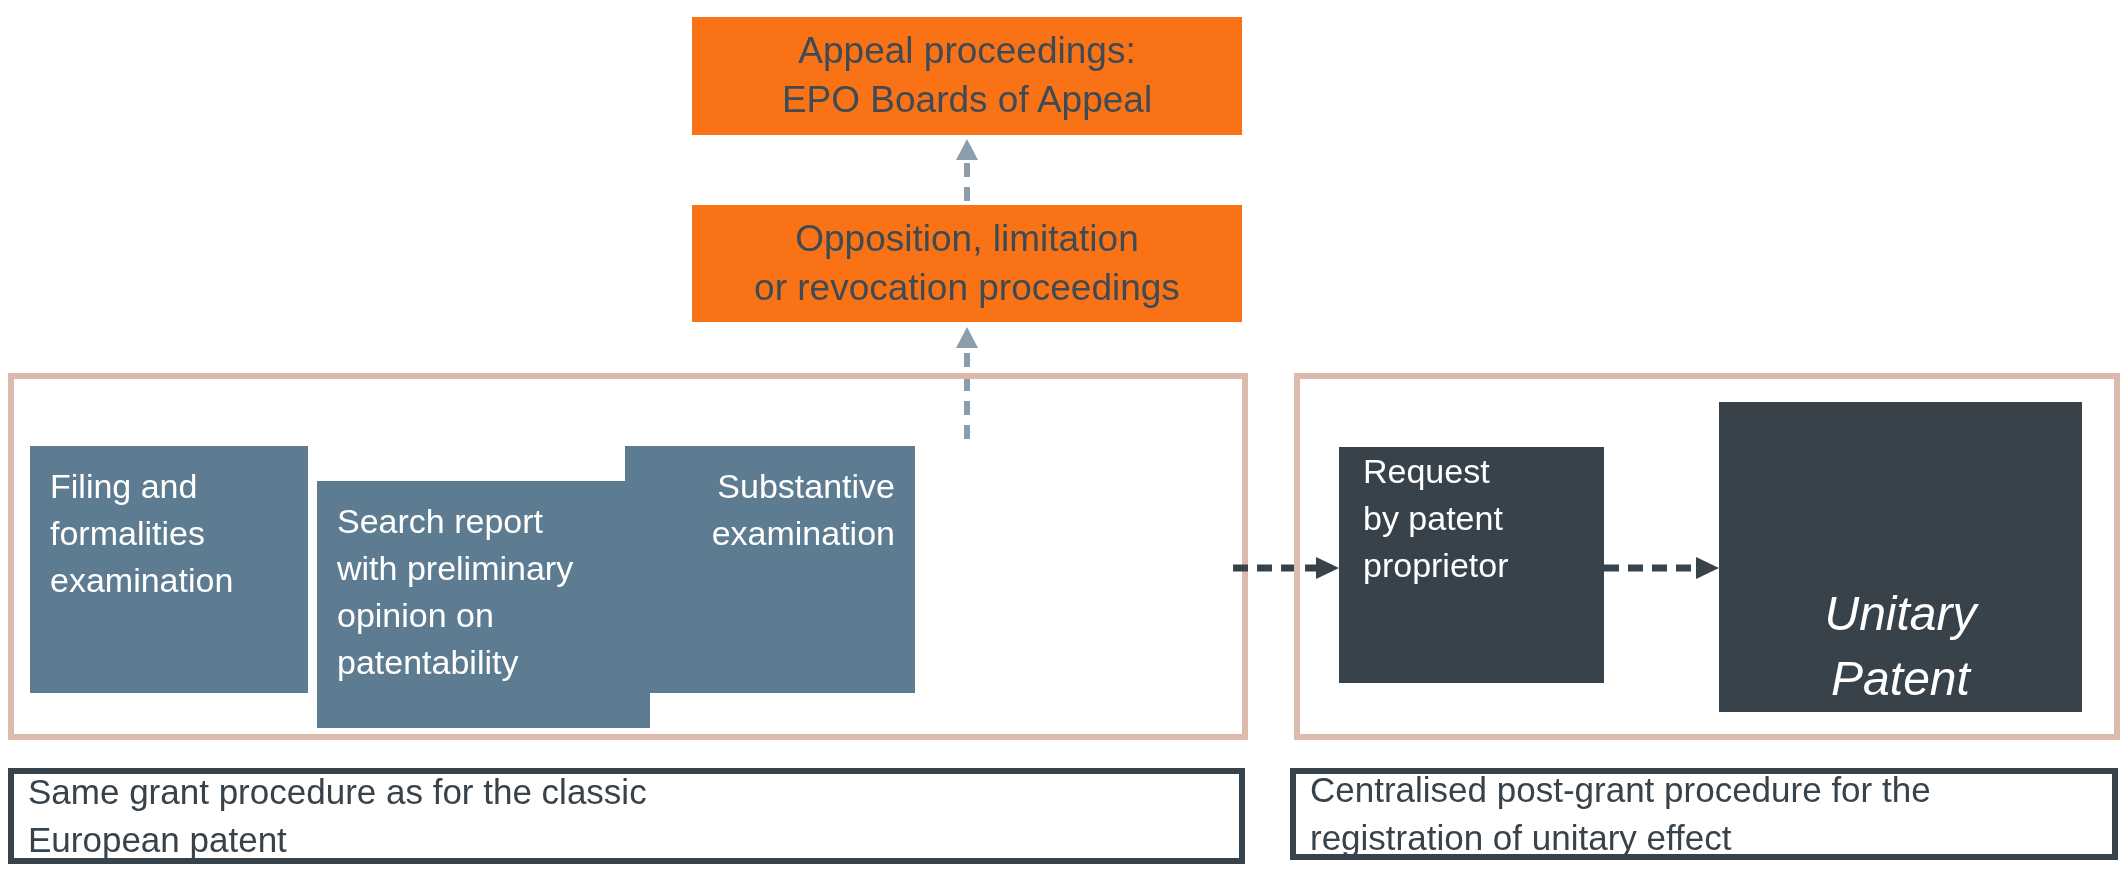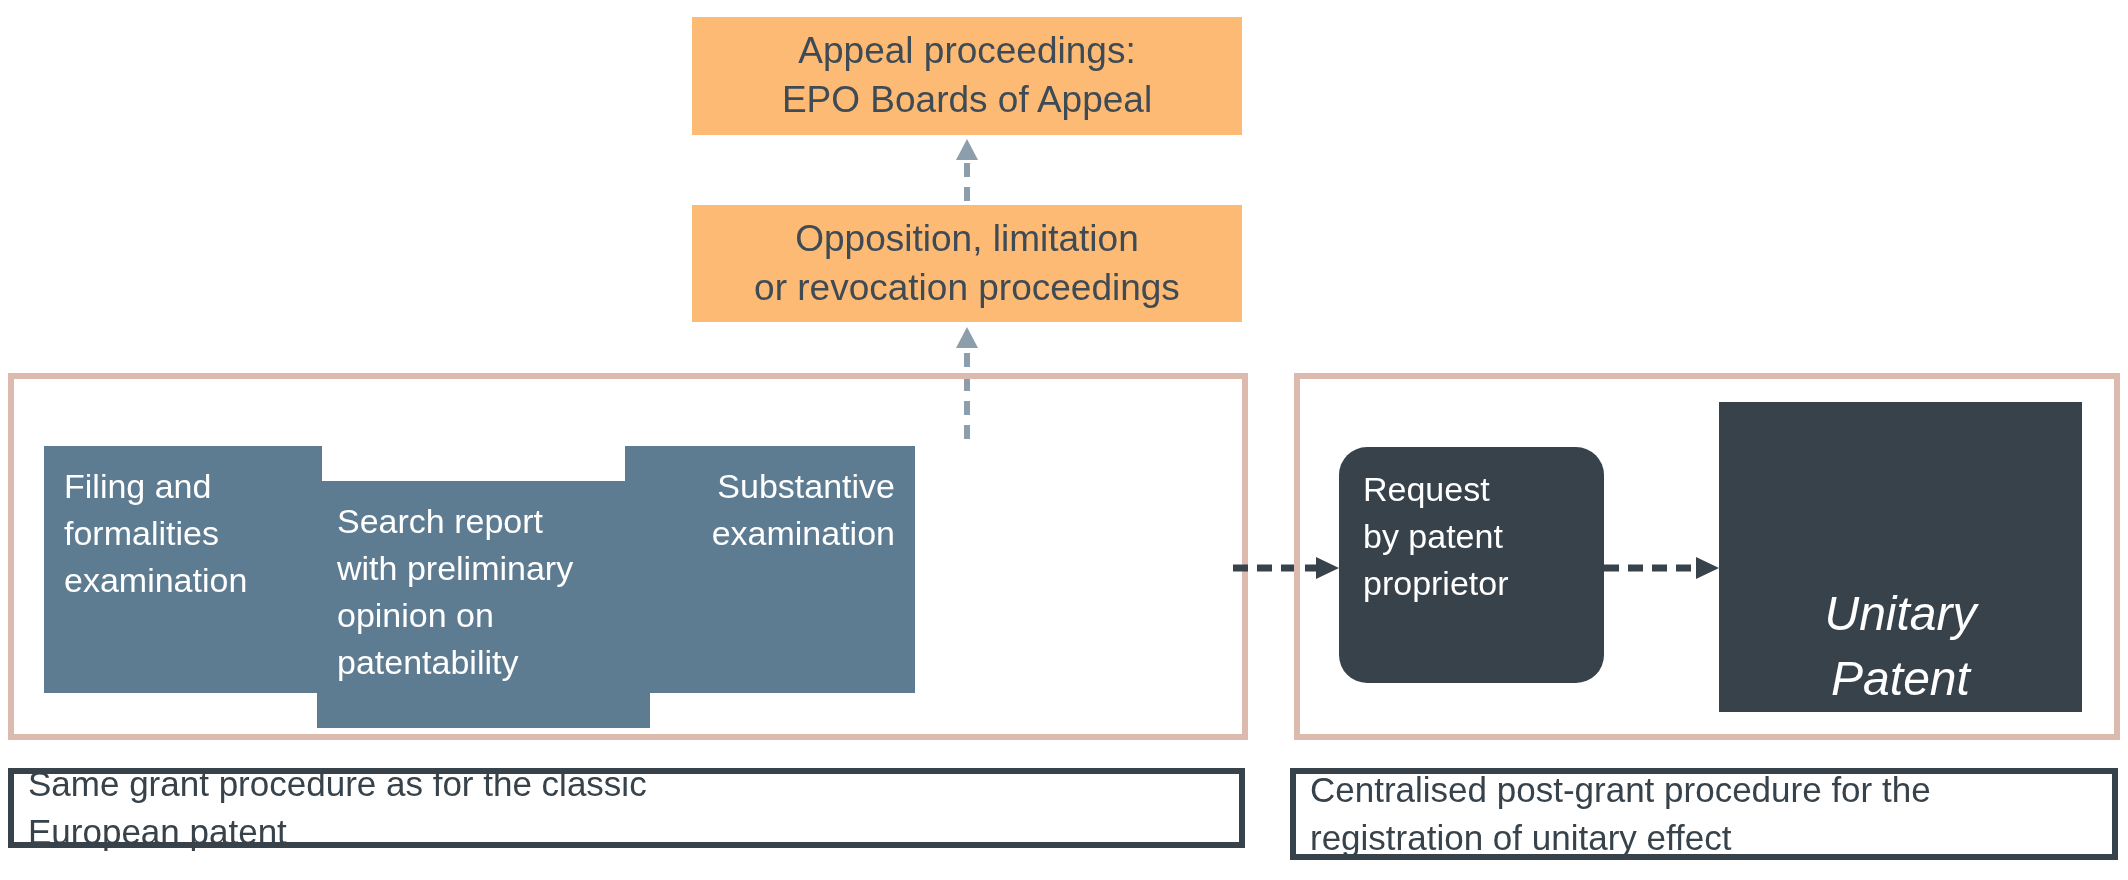--- a/index.html
+++ b/index.html
@@ -9,21 +9,21 @@
     height: 880px;
     background: #ffffff;
     font-family: "Liberation Sans", "DejaVu Sans", sans-serif;
     overflow: hidden;
   }
   .abs { position: absolute; box-sizing: border-box; }
   .label { white-space: pre-line; }
 
   
   .gray-box {
-    background: #fdba74;
+    background: #f97316;
     color: #3e4a54;
     font-size: 37px;
     line-height: 1.32;
     display: flex;
     align-items: center;
     justify-content: center;
     text-align: center;
   }
 
   
@@ -40,22 +40,21 @@
     line-height: 1.38;
     padding: 17px 20px;
   }
   .dark-box {
     background: #37424b;
     color: #ffffff;
   }
   .dark-box.small {
     font-size: 34px;
     line-height: 1.38;
-    padding: 19px 24px;
-    border-radius: 28px;
+    padding: 1px 24px;
   }
   .dark-box.big {
     font-size: 48px;
     line-height: 1.35;
     display: flex;
     align-items: flex-end;
     justify-content: center;
     text-align: center;
     font-style: italic;
   }
@@ -94,21 +93,21 @@
     <polygon points="20,0 31,21 9,21" fill="#8c9dab"></polygon>
   </svg>
 
   <svg class="abs arrow" style="left:947px; top:327px;" width="40" height="112" viewBox="0 0 40 112">
     <line x1="20" y1="112" x2="20" y2="18" stroke="#8c9dab" stroke-width="6" stroke-dasharray="14 10"></line>
     <polygon points="20,0 31,21 9,21" fill="#8c9dab"></polygon>
   </svg>
 
   <div class="abs pink-group" style="left:8px; top:373px; width:1240px; height:367px;"></div>
 
-  <div class="abs blue-box" style="left:44px; top:446px; width:278px; height:247px;">
+  <div class="abs blue-box" style="left:30px; top:446px; width:278px; height:247px;">
     <span class="label">Filing and
 formalities
 examination</span>
   </div>
 
   <div class="abs blue-box" style="left:317px; top:446px; width:333px; height:247px;margin-top:35px;">
     <span class="label">Search report
 with preliminary
 opinion on
 patentability</span>
@@ -136,21 +135,21 @@
   <svg class="abs arrow" style="left:1604px; top:548px;" width="115" height="40" viewBox="0 0 115 40">
     <line x1="0" y1="20" x2="93" y2="20" stroke="#37424b" stroke-width="7" stroke-dasharray="15 9"></line>
     <polygon points="115,20 92,9 92,31" fill="#37424b"></polygon>
   </svg>
 
   <div class="abs dark-box big" style="left:1719px; top:402px; width:363px; height:310px;">
     <span class="label">Unitary
 Patent</span>
   </div>
 
-  <div class="abs caption-box" style="left:8px; top:768px; width:1237px; height:80px;">
+  <div class="abs caption-box" style="left:8px; top:768px; width:1237px; height:96px;">
     <span class="label">Same grant procedure as for the classic
 European patent</span>
   </div>
 
   <div class="abs caption-box" style="left:1290px; top:768px; width:828px; height:92px;">
     <span class="label">Centralised post-grant procedure for the
 registration of unitary effect</span>
   </div>
 
 </div>

